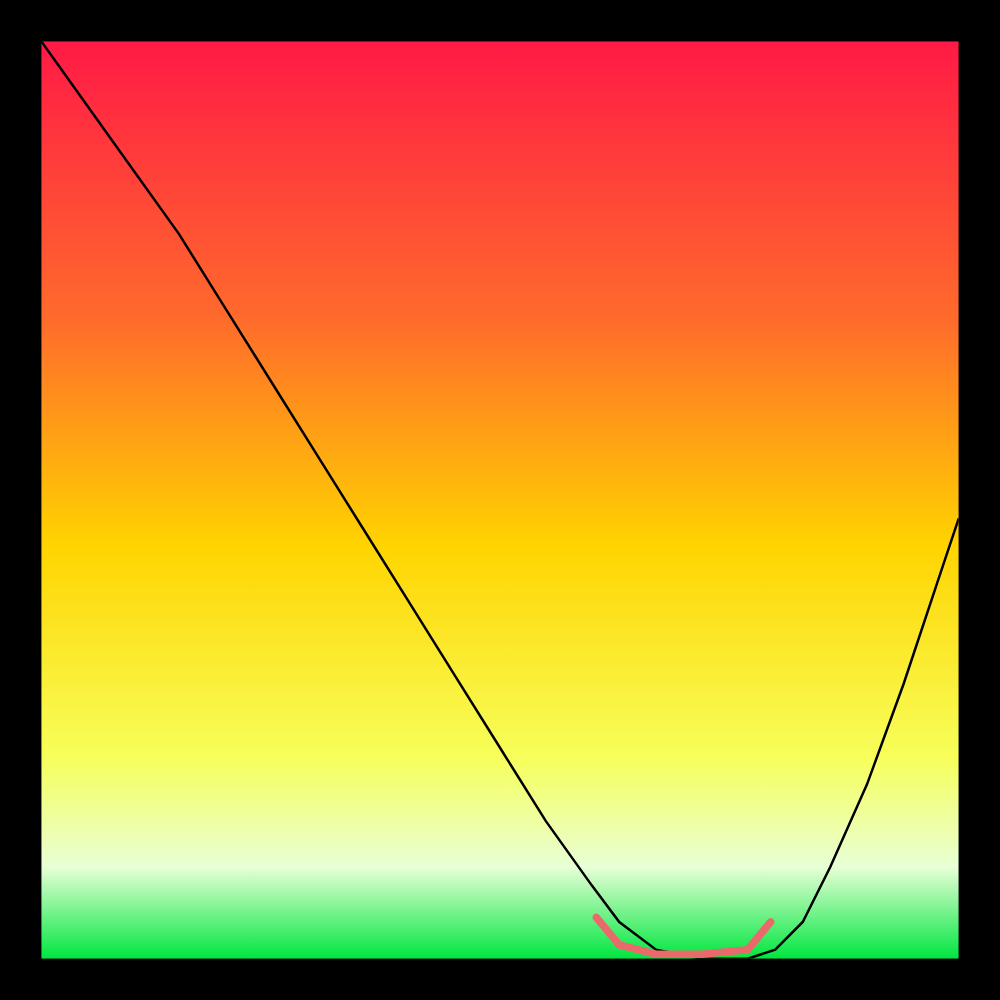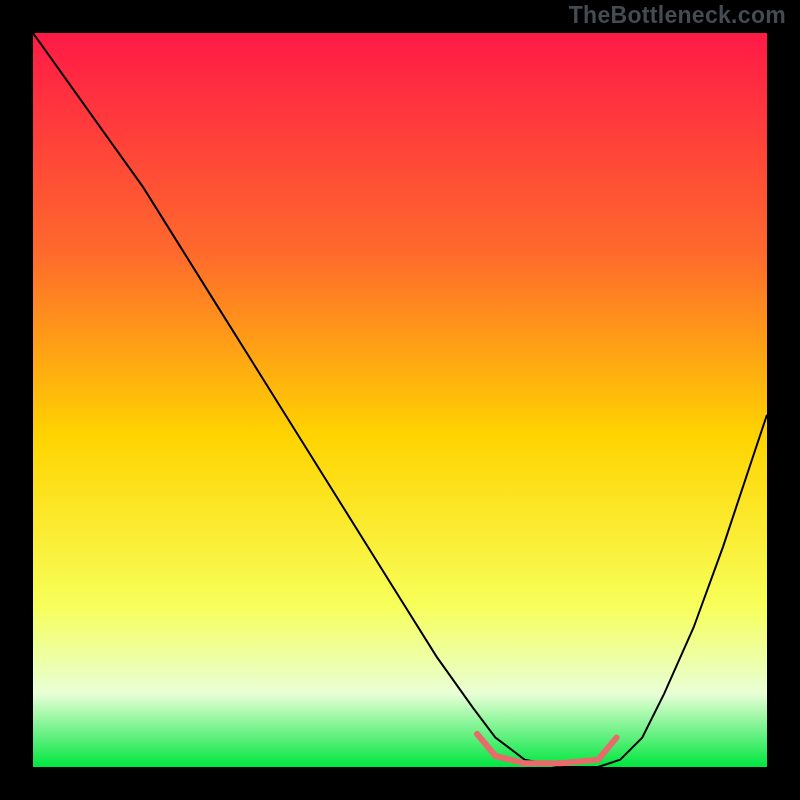--- a/index.html
+++ b/index.html
@@ -31,21 +31,20 @@
     left: 33px;
     top: 33px;
     width: 734px;
     height: 734px;
   }
 </style>
 </head>
 <body>
 
 <div class="frame">
-  <div class="watermark">TheBottleneck.com</div>
   <svg class="plot" viewBox="0 0 734 734" preserveAspectRatio="none">
     <defs>
       <linearGradient id="bg" x1="0" y1="0" x2="0" y2="1">
           <stop offset="0%" stop-color="#ff1a46"></stop>
           <stop offset="30%" stop-color="#ff6a2c"></stop>
           <stop offset="55%" stop-color="#ffd400"></stop>
           <stop offset="78%" stop-color="#f7ff5a"></stop>
           <stop offset="90%" stop-color="#e8ffd6"></stop>
           <stop offset="100%" stop-color="#00e640"></stop>
         </linearGradient>

